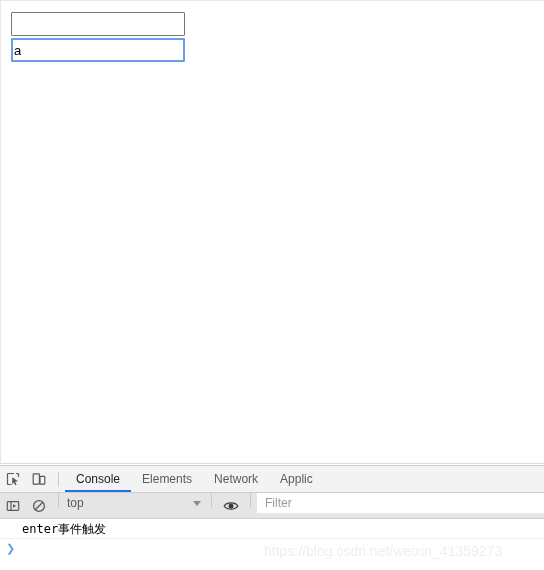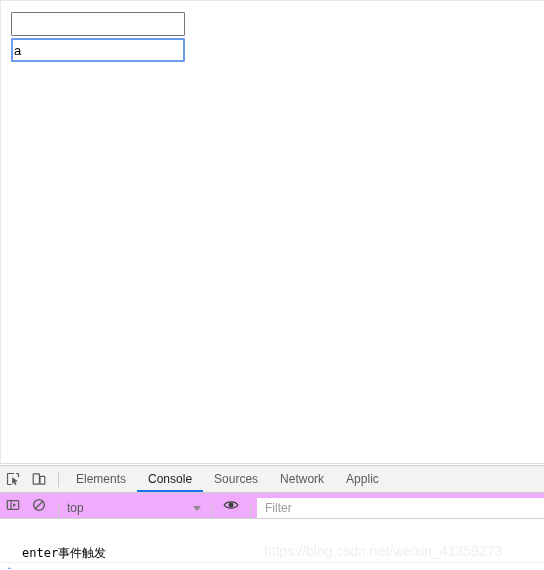--- a/index.html
+++ b/index.html
@@ -100,23 +100,23 @@
     box-sizing: border-box;
     border-bottom: 2px solid transparent;
   }
   .dt-tab.active {
     color: #202124;
     border-bottom: 2px solid #1a73e8;
   }
 
   .dt-toolbar2 {
     display: flex;
-    align-items: flex-end;
+    align-items: flex-start;
     height: 26px;
-    background: #f0abfc;
+    background: #e5e5e5;
     border-bottom: 1px solid #cdcdcd;
     box-sizing: border-box;
     white-space: nowrap;
   }
   .ctx-select {
     display: flex;
     align-items: center;
     width: 140px;
     height: 20px;
     font-size: 12px;
@@ -155,21 +155,20 @@
   .console-row {
     height: 20px;
     line-height: 20px;
     padding-left: 22px;
     box-sizing: border-box;
     border-bottom: 1px solid #f0f0f0;
     font-family: "DejaVu Sans Mono", monospace;
     font-size: 12px;
     color: #000000;
     white-space: nowrap;
-    margin-top: 24px;
   }
   .console-prompt-row {
     height: 18px;
     display: flex;
     align-items: center;
     padding-left: 6px;
   }
   .prompt-arrow {
     color: #6a9bec;
     font-size: 11px;
@@ -210,23 +209,22 @@
       </svg>
     </div>
     <div class="dt-icon-btn">
       <svg width="14" height="14" viewBox="0 0 14 14">
         <rect x="1.2" y="1.8" width="6.2" height="10.4" rx="0.6" fill="none" stroke="#5a5a5a" stroke-width="1.2"></rect>
         <rect x="8.0" y="4.4" width="4.8" height="7.8" rx="0.6" fill="none" stroke="#5a5a5a" stroke-width="1.2"></rect>
       </svg>
     </div>
     <div class="dt-sep"></div>
 
+    <div class="dt-tab active">Console</div>
     <div class="dt-tab">Elements</div>
-    <div class="dt-tab active">Console</div>
-    <div class="dt-tab">Sources</div>
     <div class="dt-tab">Network</div>
     <div class="dt-tab">Applic</div>
   </div>
 
   <div class="dt-toolbar2">
     <div class="dt-icon-btn">
       <svg width="14" height="14" viewBox="0 0 14 14">
         <rect x="1.3" y="2.6" width="11.4" height="8.8" rx="0.8" fill="none" stroke="#5a5a5a" stroke-width="1.2"></rect>
         <path d="M5.0 2.6 V11.4" stroke="#5a5a5a" stroke-width="1.2"></path>
         <path d="M7.0 5.2 L10.2 7.0 L7.0 8.8 Z" fill="#5a5a5a"></path>

